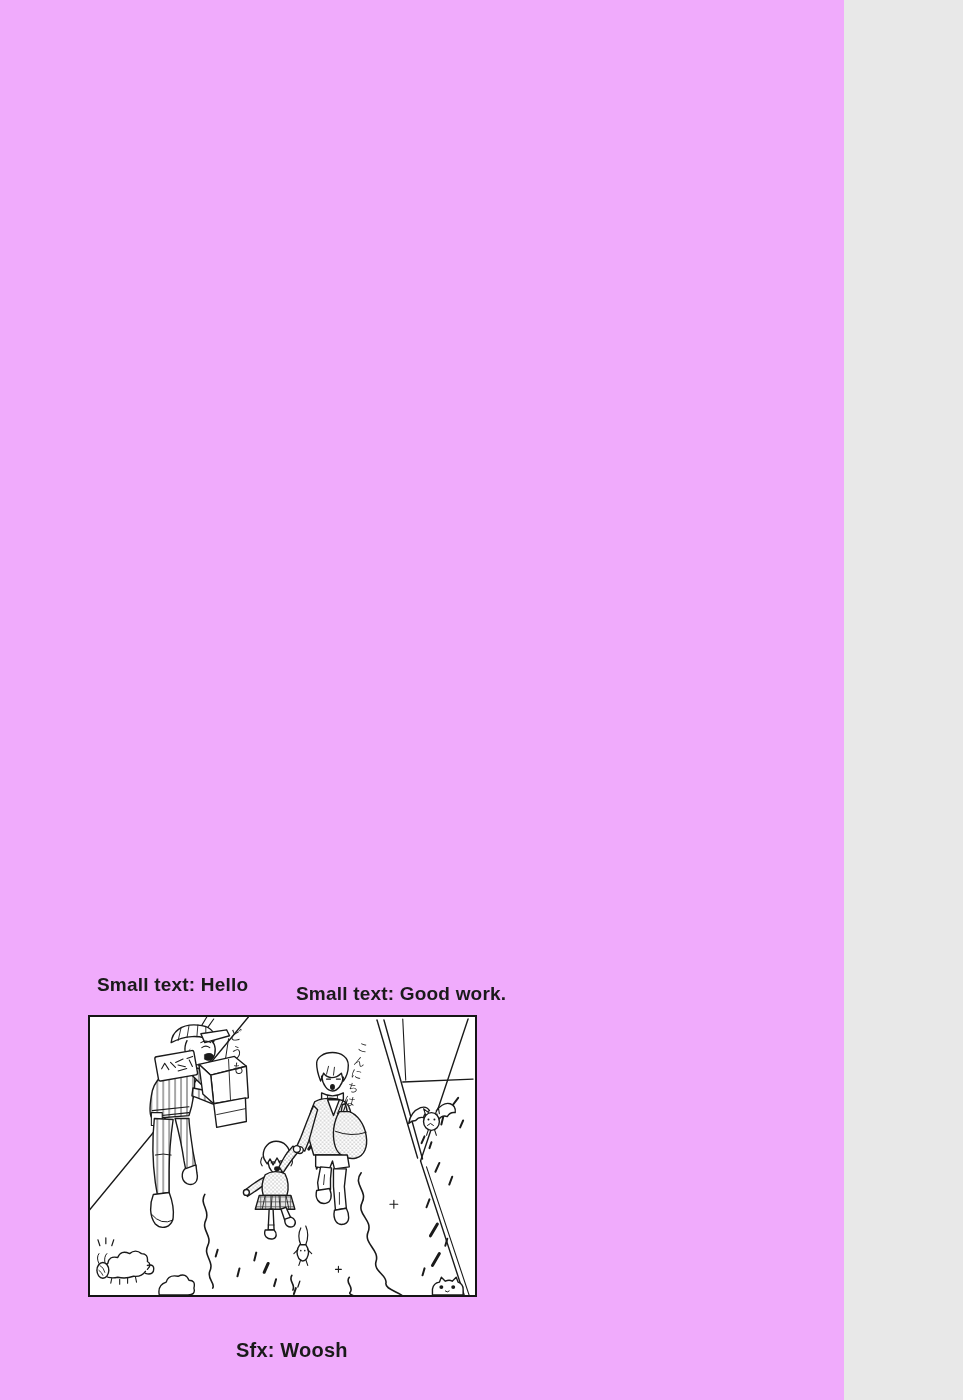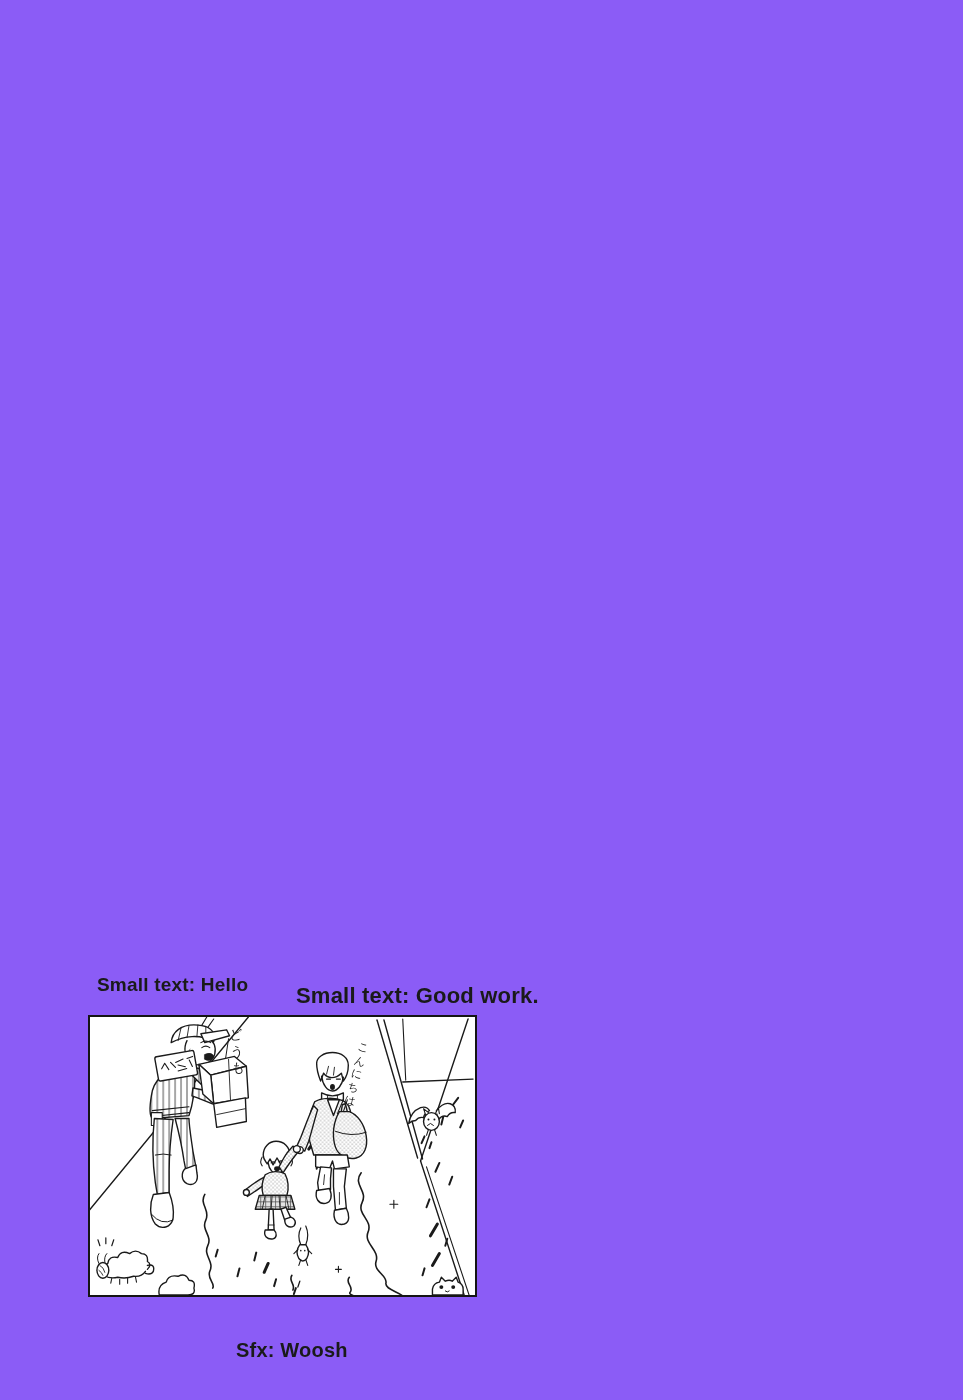--- a/index.html
+++ b/index.html
@@ -1,31 +1,31 @@
 <!DOCTYPE html>
 <html><head>
 <meta charset="utf-8">
 <style>
   html,body{margin:0;padding:0;background:#e8e8e8;}
   .page{
     position:relative;
-    width:963px;height:1400px;
-    background:#8b5cf6;
+    width:844px;height:1400px;
+    background:#f0abfc;
     font-family:"Liberation Sans",sans-serif;
     overflow:hidden;
   }
   .caption{
     position:absolute;
     color:#1a1a1a;
     font-weight:700;
     letter-spacing:.2px;
     white-space:nowrap;
   }
   .caption-hello{left:97px;top:974px;font-size:19px;}
-  .caption-goodwork{left:296px;top:983px;font-size:22px;}
+  .caption-goodwork{left:296px;top:983px;font-size:19px;}
   .caption-sfx{left:236px;top:1300px;font-size:20px;margin-top:39px;}
   .panel{
     position:absolute;
     left:88px;top:1015px;
     width:385px;height:278px;
     border:2px solid #151515;
     background:#ffffff;
   }
   .panel svg{display:block;width:100%;height:100%;}
   .vtext{

